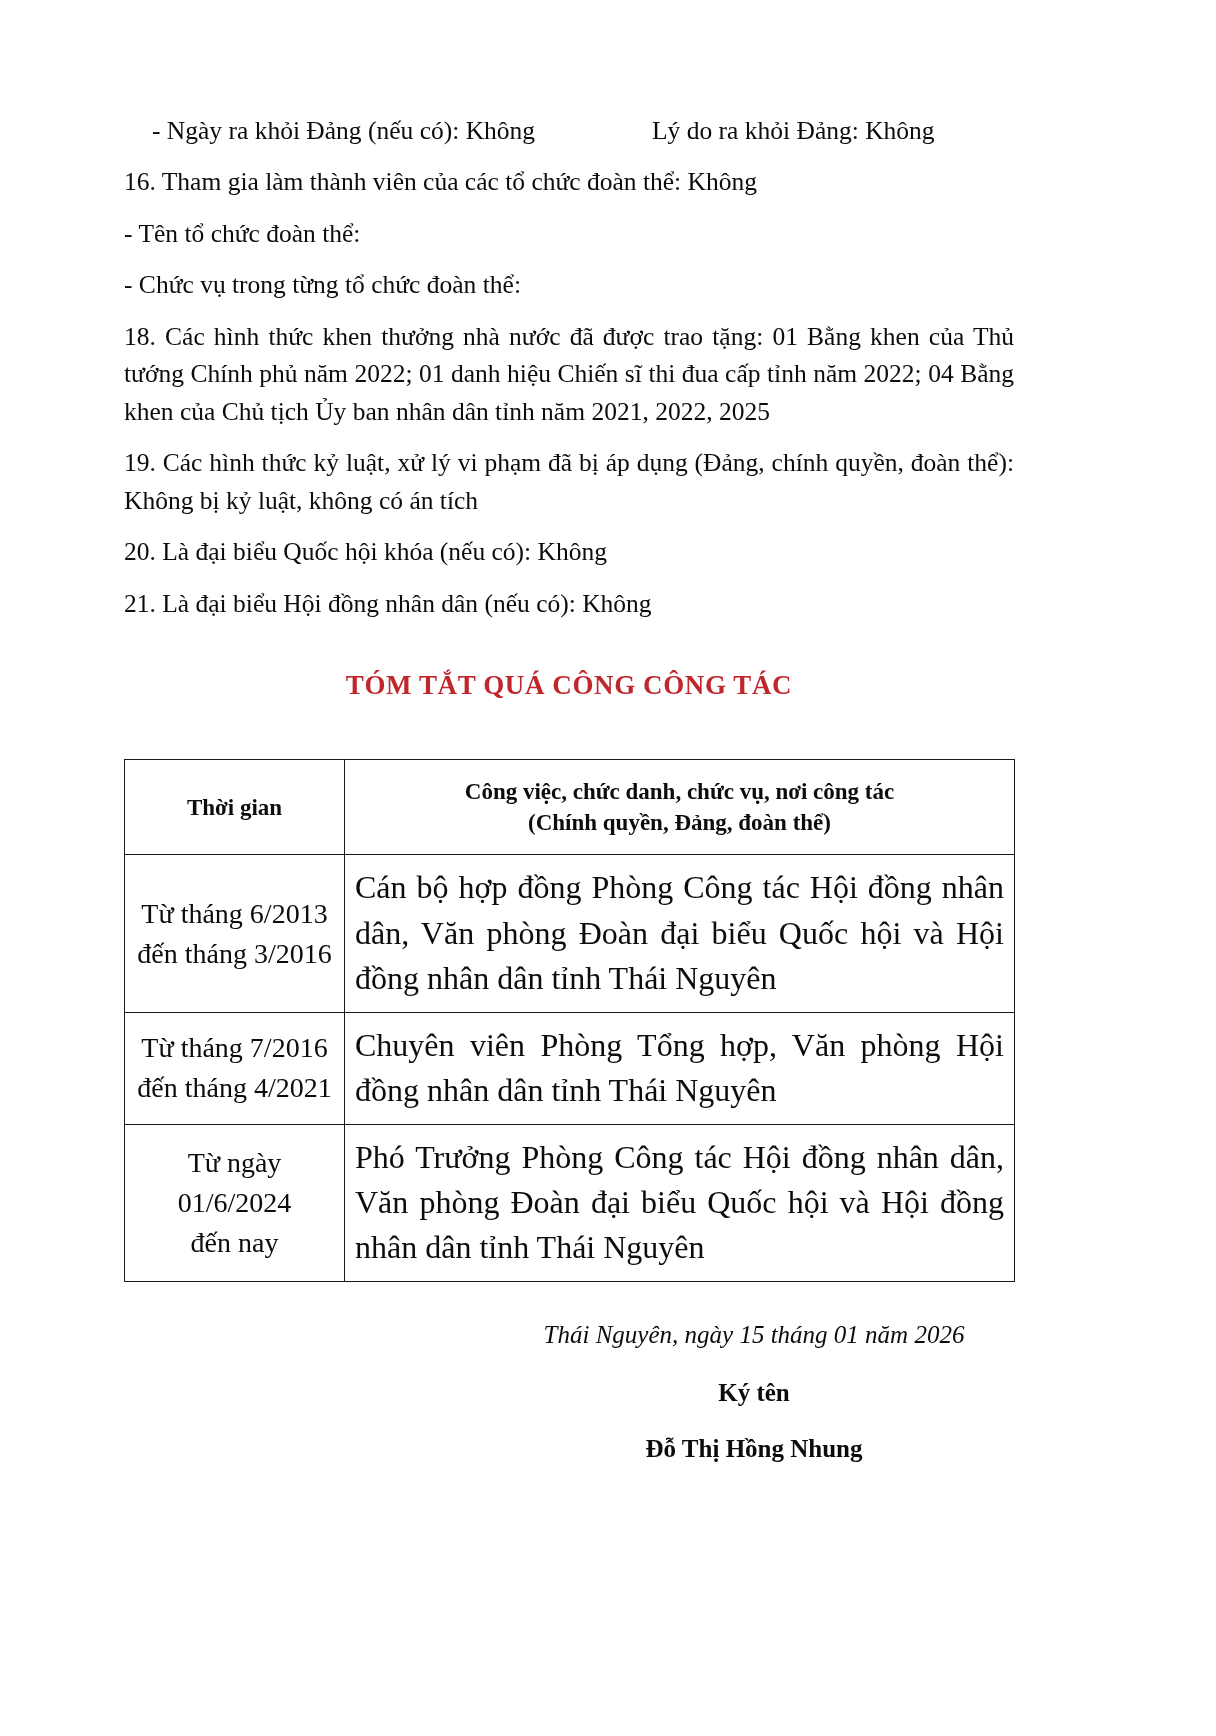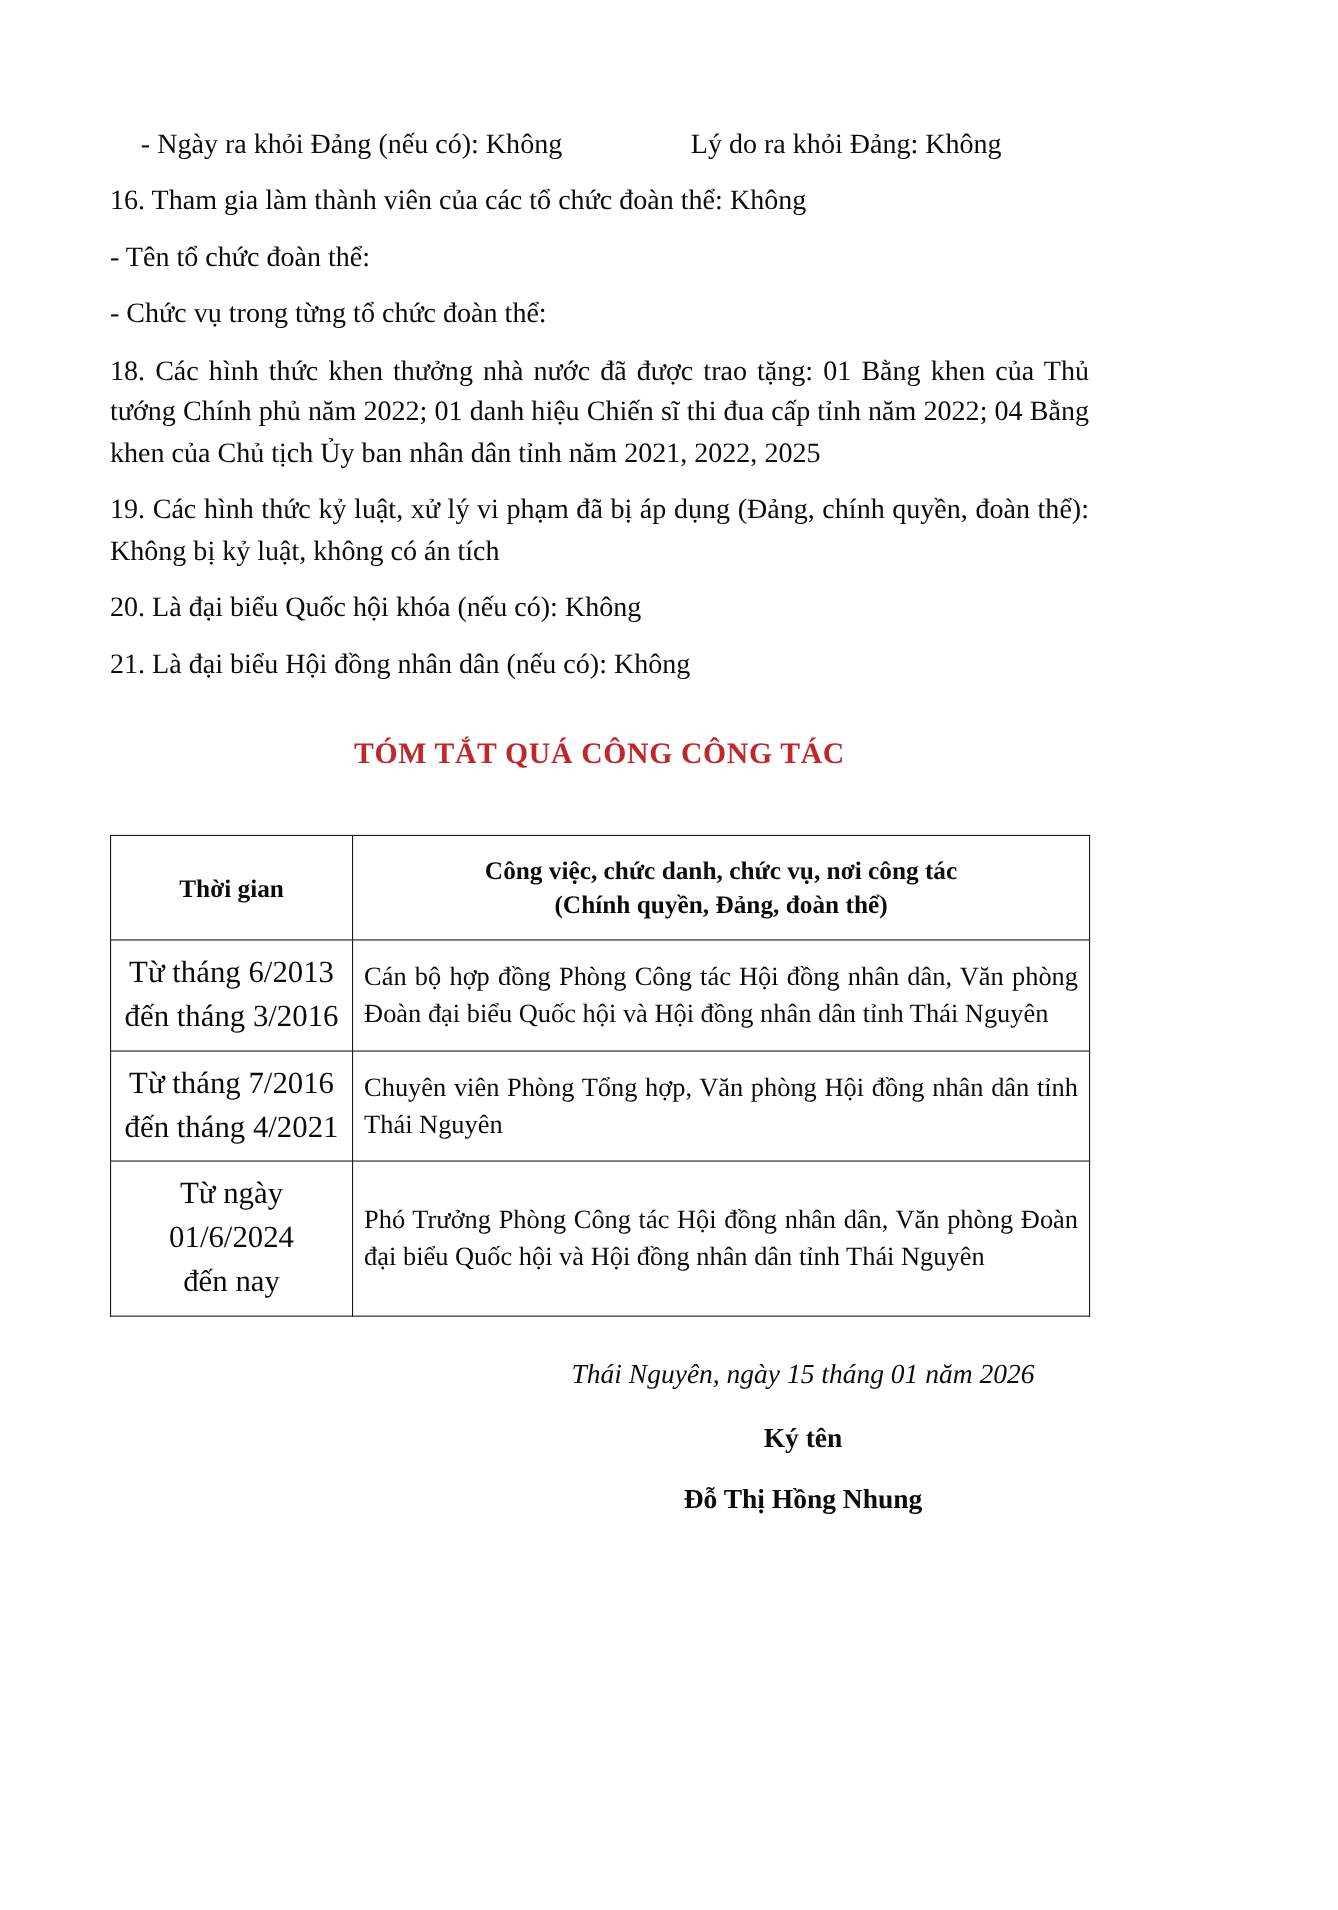--- a/index.html
+++ b/index.html
@@ -16,21 +16,21 @@
     margin: 0 auto;
     background: #ffffff;
     font-family: "Liberation Serif", "DejaVu Serif", serif;
     color: #0c0c0c;
     box-sizing: border-box;
     overflow: hidden;
   }
 
   .content {
     position: absolute;
-    left: 100px;
+    left: 124px;
     top: 112px;
     width: 890px;
   }
 
   
   .para {
     font-size: 25.5px;
     line-height: 1.47;
     margin: 0 0 14px 0;
     text-align: justify;
@@ -106,21 +106,21 @@
     text-align: center;
     font-size: 28px;
     line-height: 1.42;
     padding-top: 13px;
     padding-bottom: 13px;
   }
 
   td.job-cell {
     text-align: justify;
     text-justify: inter-word;
-    font-size: 24px;
+    font-size: 32px;
     line-height: 1.42;
     padding-top: 13px;
     padding-bottom: 13px;
     padding-left: 13px;
     padding-right: 13px;
   }
 
   
   .sign-block {
     margin-top: 34px;

